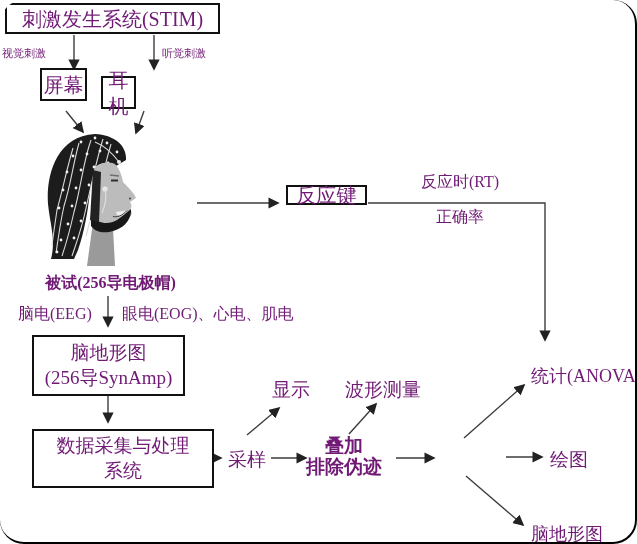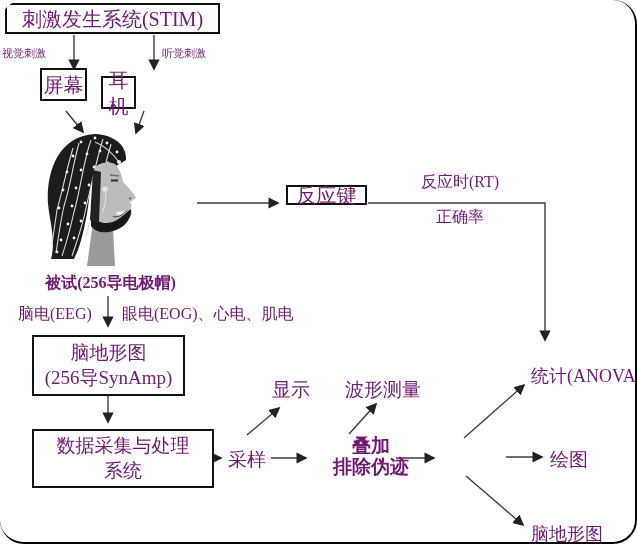--- a/index.html
+++ b/index.html
@@ -102,21 +102,21 @@
   <div class="lbl f17" style="left:421px;top:172px;">反应时(RT)</div>
   <div class="lbl f17" style="left:436px;top:207px;">正确率</div>
 
   <div class="lbl f17" style="left:18px;top:304px;">脑电(EEG)</div>
   <div class="lbl f17" style="left:122px;top:304px;">眼电(EOG)、心电、肌电</div>
 
   <div class="lbl f19" style="left:228px;top:447px;">采样</div>
   <div class="lbl f19" style="left:272px;top:377px;">显示</div>
   <div class="lbl f19" style="left:345px;top:377px;">波形测量</div>
 
-  <div class="lbl f19 center" style="left:328px;top:435px;width:86px;white-space:normal;line-height:21px;">
+  <div class="lbl f19 center" style="left:301px;top:435px;width:86px;white-space:normal;line-height:21px;">
     <div>叠加</div>
     <div>排除伪迹</div>
   </div>
 
   <div class="lbl f18" style="left:531px;top:364px;">统计(ANOVA)</div>
   <div class="lbl f19" style="left:550px;top:447px;">绘图</div>
   <div class="lbl f18" style="left:531px;top:522px;">脑地形图</div>
 
   <svg class="headimg" width="104" height="134" viewBox="0 0 104 134">
 

